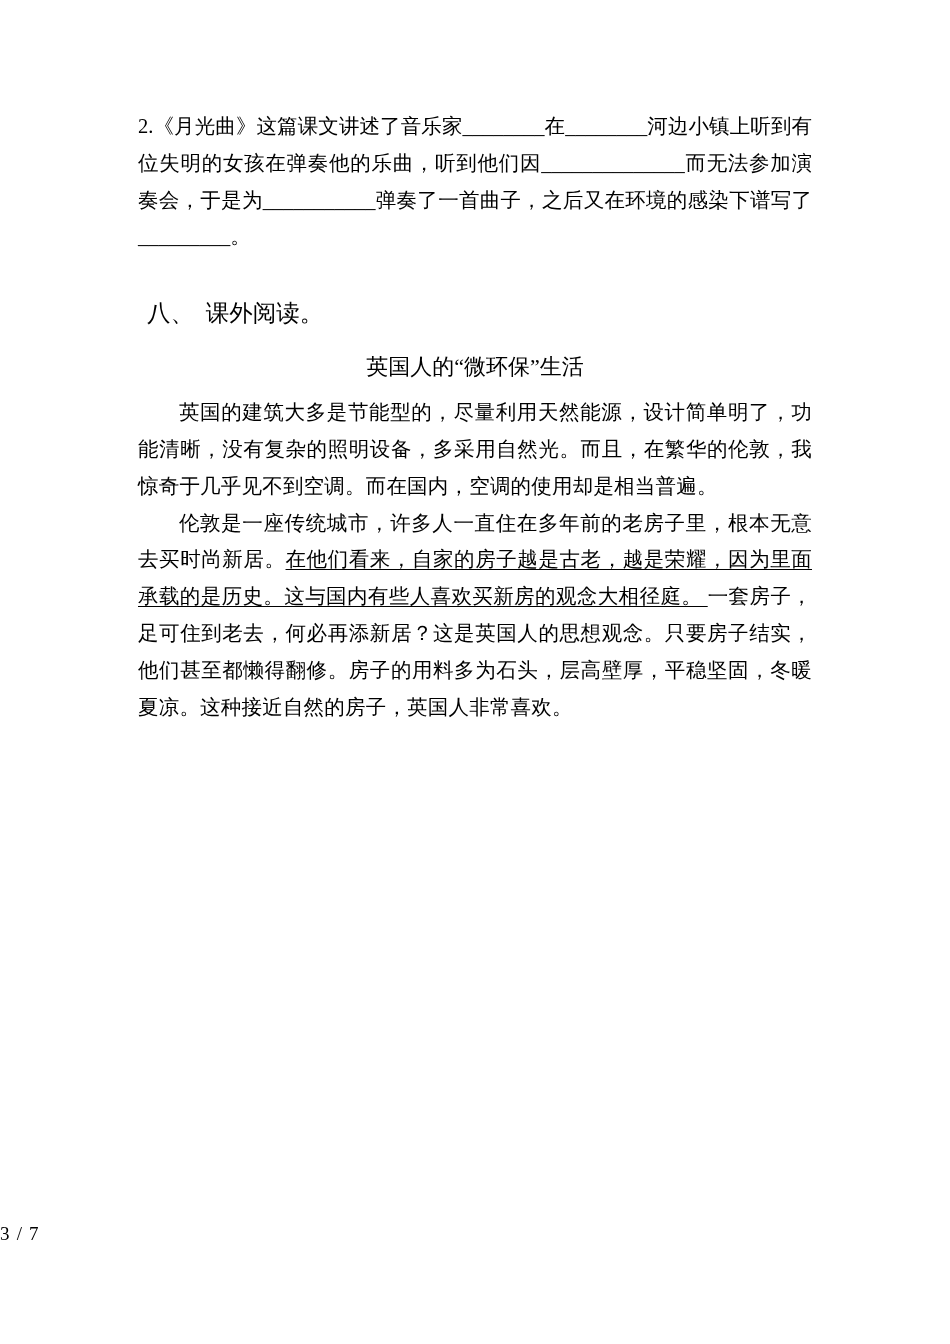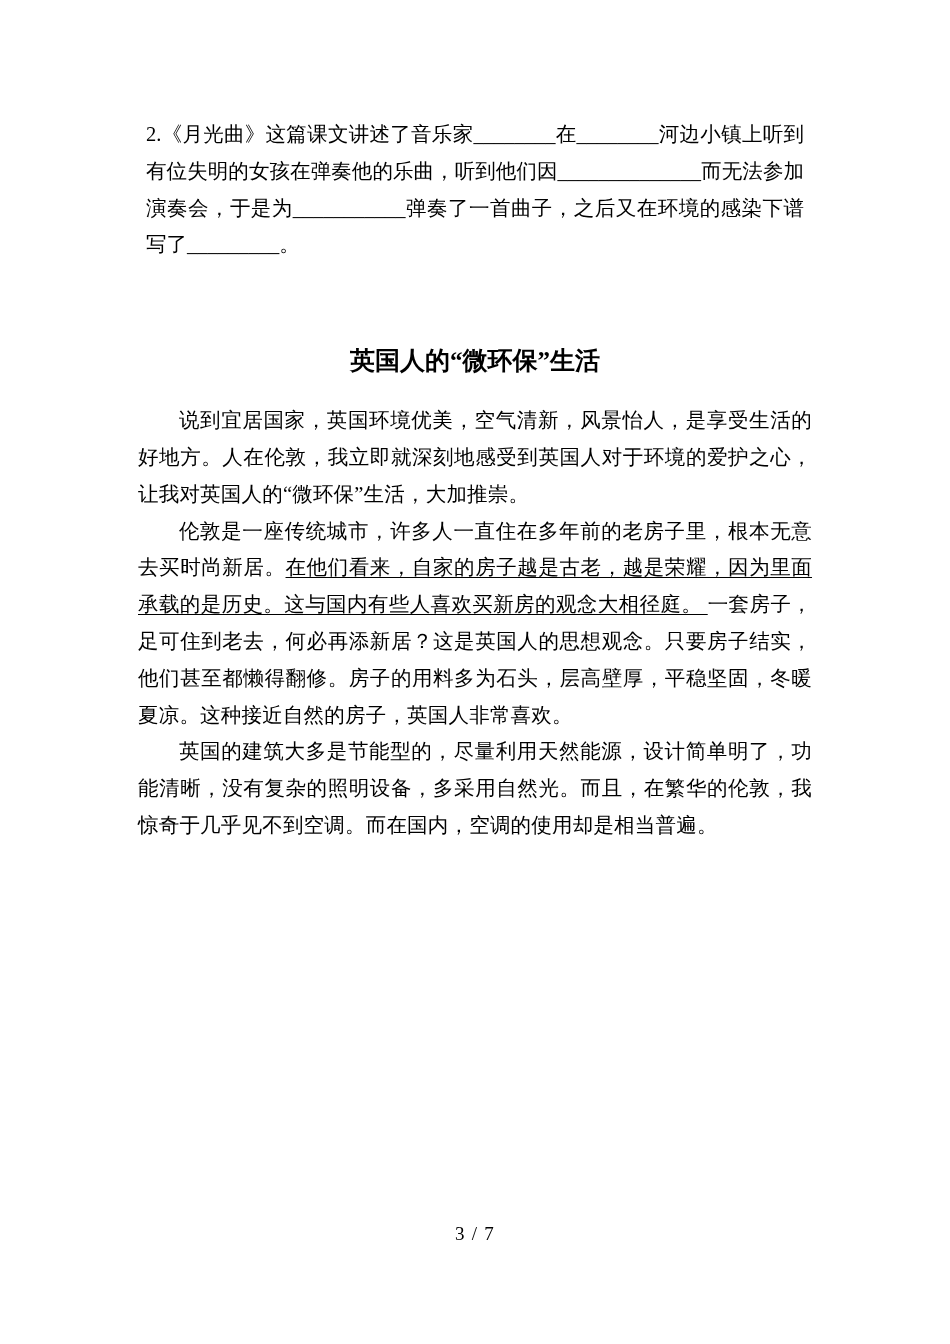--- a/index.html
+++ b/index.html
@@ -42,92 +42,92 @@
   .para.indent {
     text-indent: 2em;
   }
 
   
   .question {
     font-size: 20.5px;
     line-height: 36.8px;
     text-align: justify;
     text-justify: inter-ideograph;
-    margin: 8px;
+    margin: 0;
     word-break: break-all;
   }
   .blank {
     white-space: nowrap;
   }
 
   
   .section-heading {
     font-size: 23.5px;
     line-height: 36px;
     margin: 0;
     padding-left: 9px;
     white-space: pre;
     font-weight: normal;
   }
 
   
   .article-title {
-    font-size: 25px;
+    font-size: 22px;
     line-height: 34px;
     text-align: center;
-    margin: 18px;
-    font-weight: bold;
+    margin: 4px;
+    font-weight: normal;
   }
 
   
   .ul {
     text-decoration: underline;
     text-underline-offset: 3px;
     text-decoration-thickness: 1px;
   }
 
   
   .gap-after-question { height: 40px; }
   .gap-after-heading  { height: 15px; }
   .gap-after-title    { height: 6px; }
 
   
   .footer {
     position: absolute;
     left: 0;
     right: 0;
     top: 1222px;
-    text-align: center;
+    text-align: left;
     font-size: 19px;
     line-height: 24px;
     letter-spacing: 1.2px;
   }
 </style>
 </head>
 <body>
 
 <div class="page">
   <div class="content">
 
     <p class="question"><span>2.《月光曲》这篇课文讲述了音乐家</span><span class="blank">________</span><span>在</span><span class="blank">________</span><span>河边小镇上听到有位失明的女孩在弹奏他的乐曲，听到他们因</span><span class="blank">______________</span><span>而无法参加演奏会，于是为</span><span class="blank">___________</span><span>弹奏了一首曲子，之后又在环境的感染下谱写了</span><span>_________</span><span>。</span></p>
 
     <div class="gap-after-question"></div>
 
+    <h2 class="section-heading">八、  课外阅读。</h2>
 
     <div class="gap-after-heading"></div>
 
     <h3 class="article-title">英国人的“微环保”生活</h3>
 
     <div class="gap-after-title"></div>
 
-    <p class="para indent">说到宜居国家，英国环境优美，空气清新，风景怡人，是享受生活的好地方。人在伦敦，我立即就深刻地感受到英国人对于环境的爱护之心，让我对英国人的“微环保”生活，大加推崇。</p>
 
 
+    <p class="para indent">英国的建筑大多是节能型的，尽量利用天然能源，设计简单明了，功能清晰，没有复杂的照明设备，多采用自然光。而且，在繁华的伦敦，我惊奇于几乎见不到空调。而在国内，空调的使用却是相当普遍。</p>
+
     <p class="para indent"><span>伦敦是一座传统城市，许多人一直住在多年前的老房子里，根本无意去买时尚新居。</span><span class="ul">在他们看来，自家的房子越是古老，越是荣耀，因为里面承载的是历史。这与国内有些人喜欢买新房的观念大相径庭。 </span><span>一套房子，足可住到老去，何必再添新居？这是英国人的思想观念。只要房子结实，他们甚至都懒得翻修。房子的用料多为石头，层高壁厚，平稳坚固，冬暖夏凉。这种接近自然的房子，英国人非常喜欢。</span></p>
-
-    <p class="para indent">英国的建筑大多是节能型的，尽量利用天然能源，设计简单明了，功能清晰，没有复杂的照明设备，多采用自然光。而且，在繁华的伦敦，我惊奇于几乎见不到空调。而在国内，空调的使用却是相当普遍。</p>
 
 
 
   </div>
 
   <div class="footer">3 / 7</div>
 </div>
 
 </body></html>

